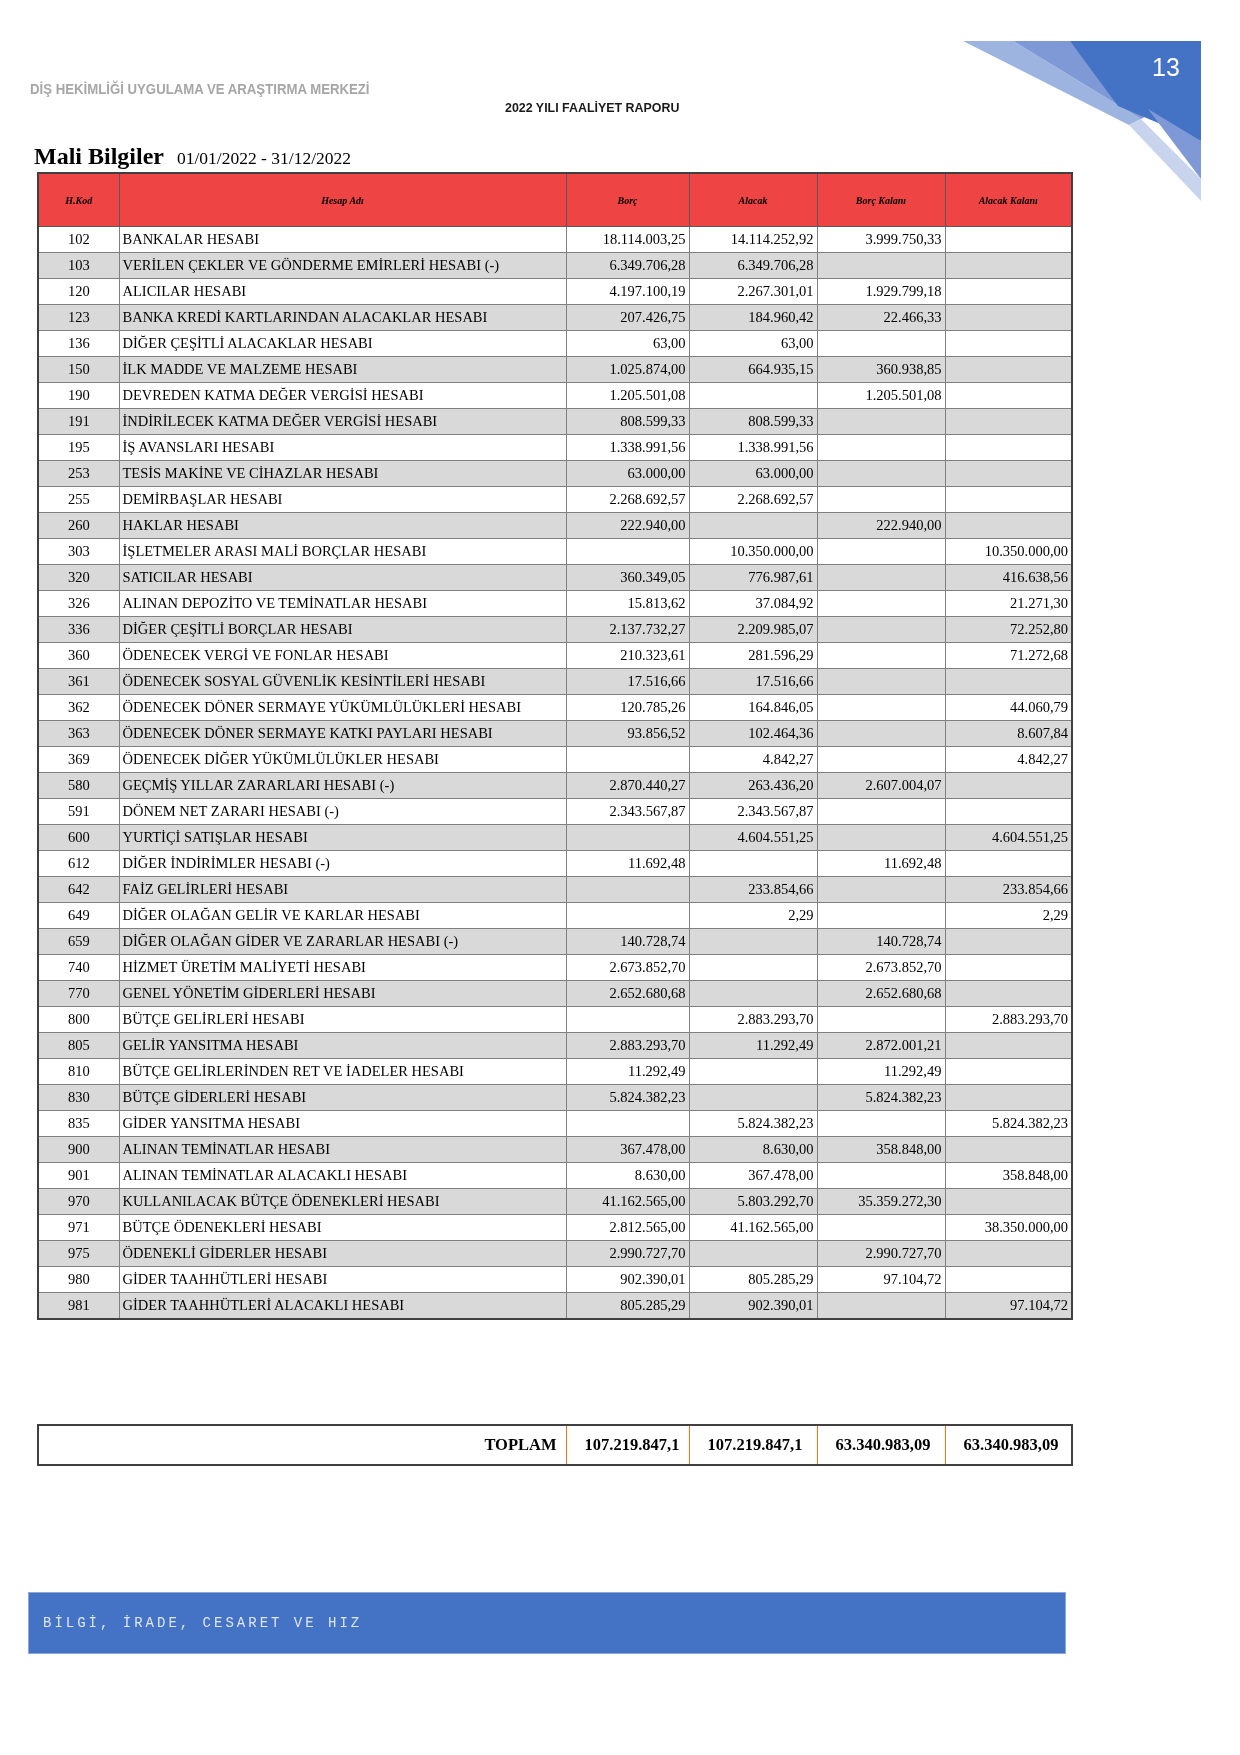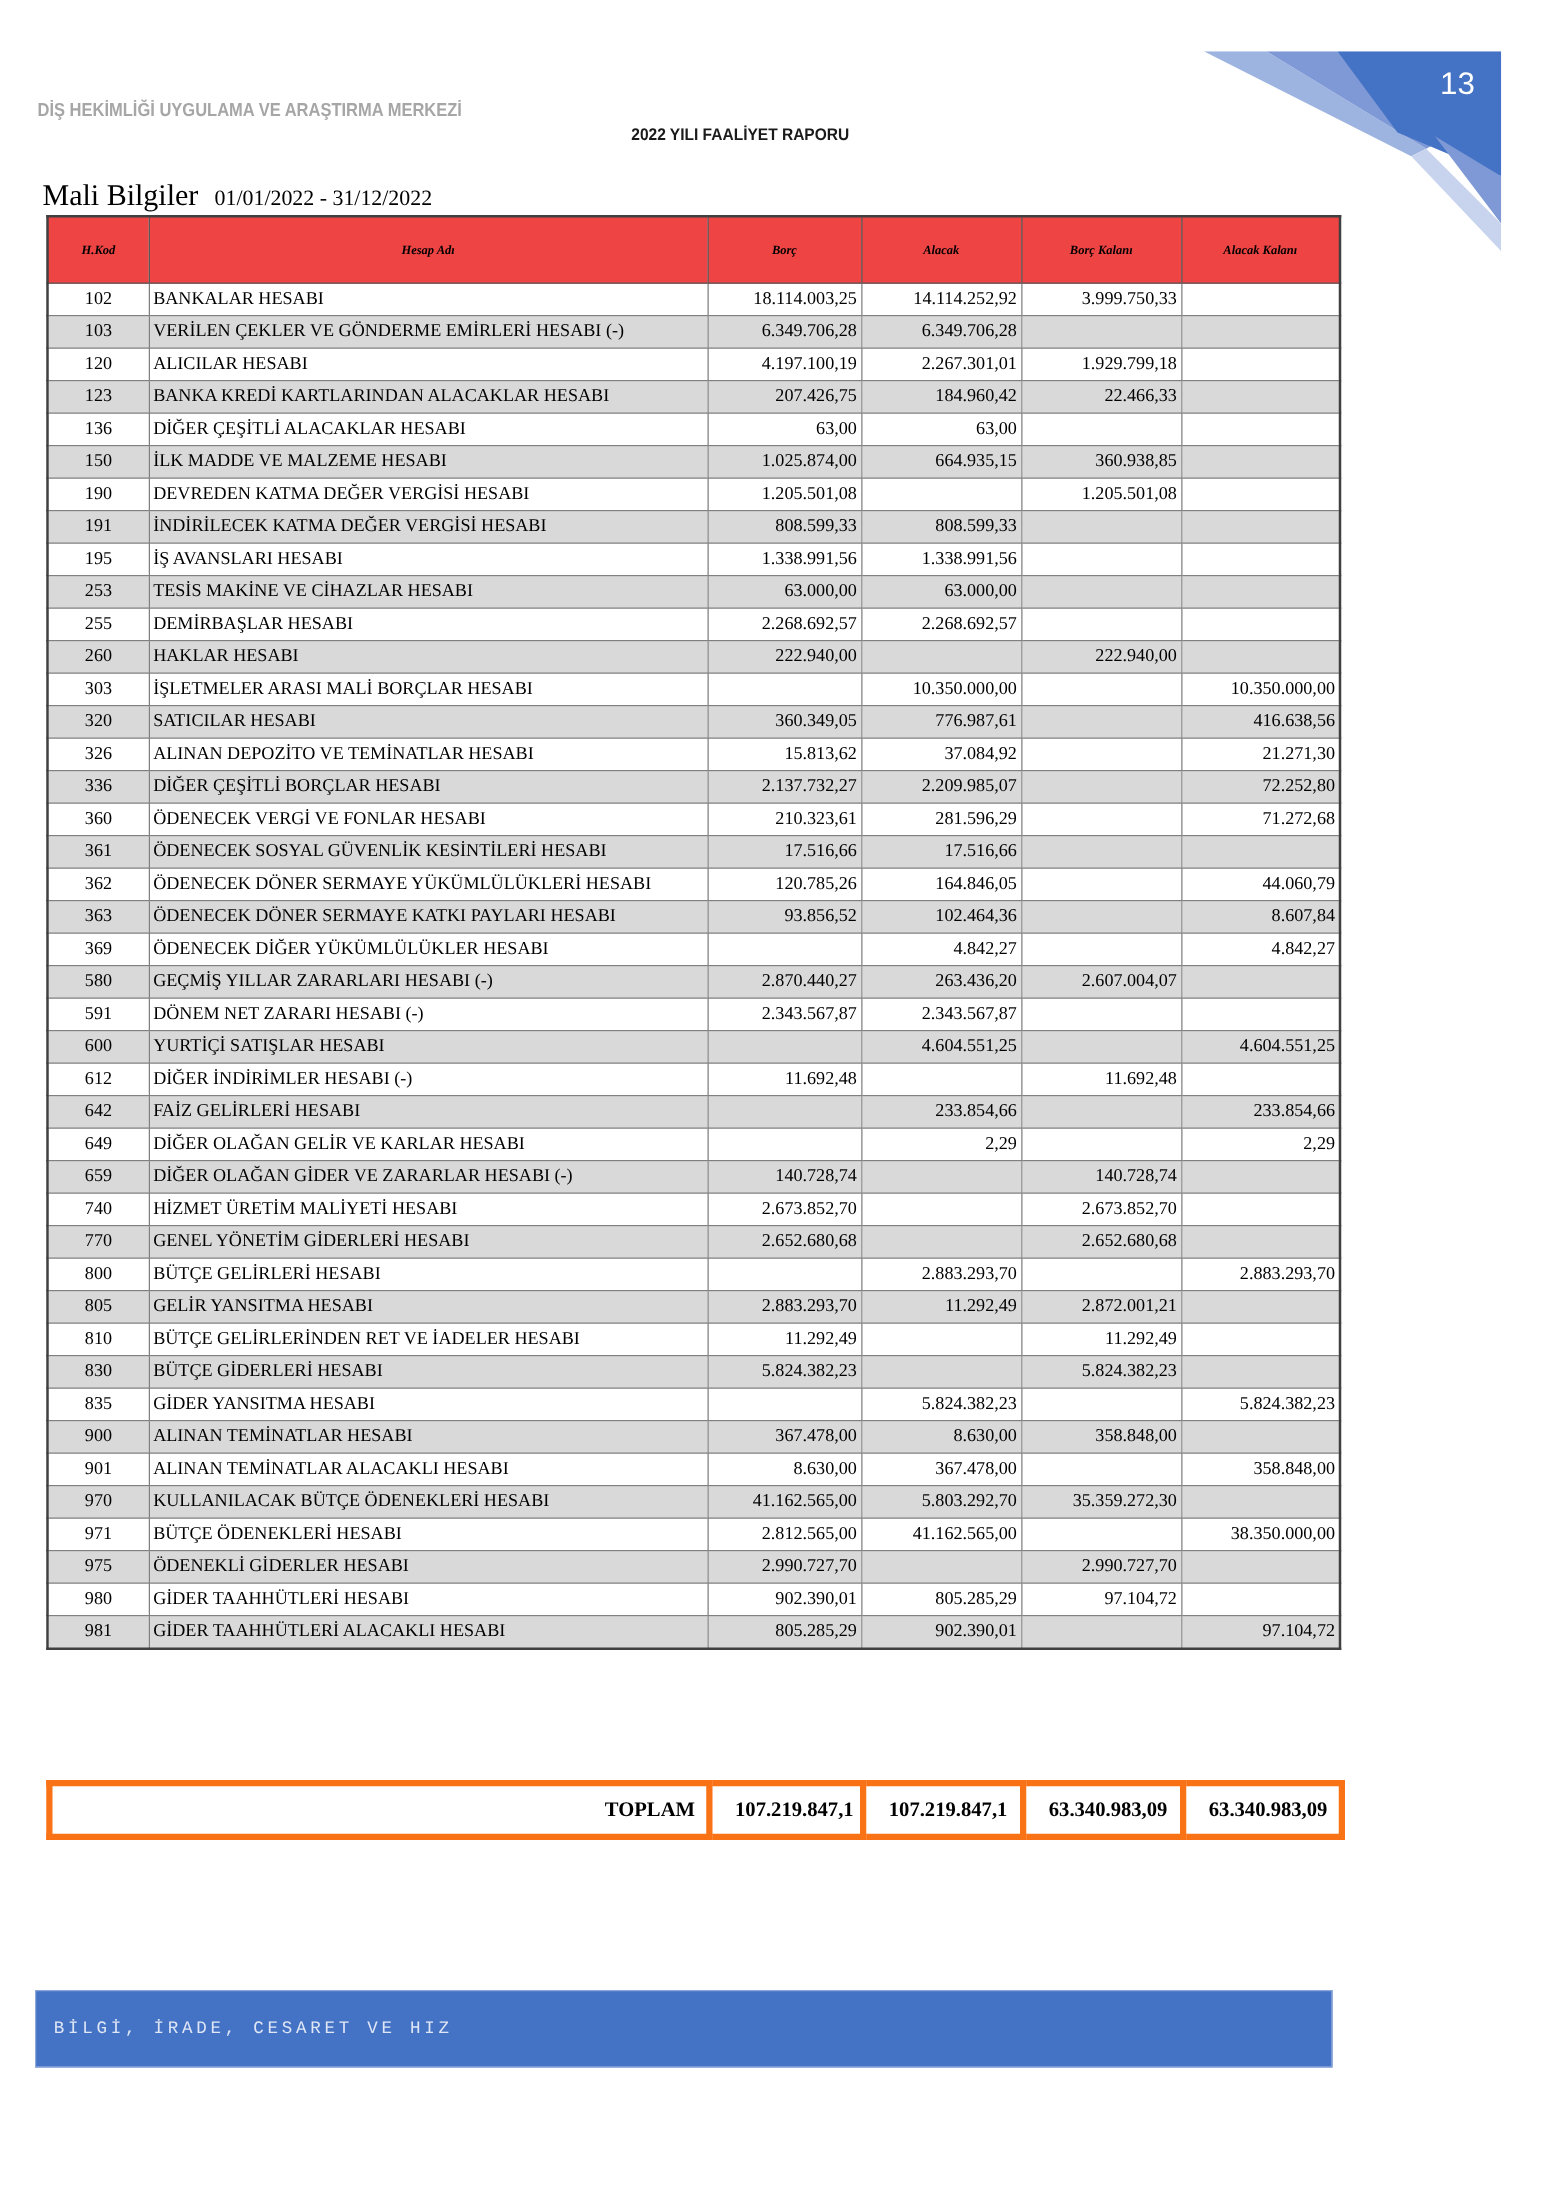--- a/index.html
+++ b/index.html
@@ -21,21 +21,21 @@
     color:#a6a6a6; transform:scaleX(.88); transform-origin:left center; white-space:nowrap;
   }
   .report-title {
     position:absolute; left:505px; top:100px;
     font-family:"Liberation Sans", sans-serif; font-weight:bold; font-size:13.5px;
     color:#1a1a1a; transform:scaleX(.92); transform-origin:left center; white-space:nowrap;
   }
   .section-title-row {
     position:absolute; left:34px; top:112px; display:flex; align-items:baseline; gap:13px;
   }
-  .section-title { font-size:24px; font-weight:normal; color:#000;margin-top:23px; }
+  .section-title { font-size:24px; font-weight:bold; color:#000;margin-top:23px; }
   .date-range { font-size:17.5px; color:#000;margin-top:36px; }
 
   
   table.accounts {
     position:absolute; left:37px; top:172px; width:1034px;
     border-collapse:collapse; table-layout:fixed;
     border:2px solid #404040;
   }
   table.accounts th {
     border:1px solid #595959; height:52px; font-size:10px; font-weight:bold;
@@ -49,21 +49,21 @@
   table.accounts td.code { text-align:center; }
   table.accounts td.name { text-align:left; }
   table.accounts td.num  { text-align:right; }
 
   
   table.total {
     position:absolute; left:37px; top:1424px; width:1034px;
     border-collapse:collapse; table-layout:fixed; border:2px solid #404040;
   }
   table.total td {
-    border:5px solid #f97316; height:38px; font-size:16.5px; font-weight:bold;
+    border:1px solid #f97316; height:38px; font-size:16.5px; font-weight:bold;
     padding:0 18px; white-space:nowrap;
   }
   table.total td.total-label { text-align:right; padding-right:9px; }
   table.total td.total-num { text-align:center; }
 
   
   .footer-bar {
     position:absolute; left:28px; top:1592px; width:1038px; height:62px;
     background:#4472c4; border:1px solid #8ba6da; box-sizing:border-box;
     display:flex; align-items:center;

